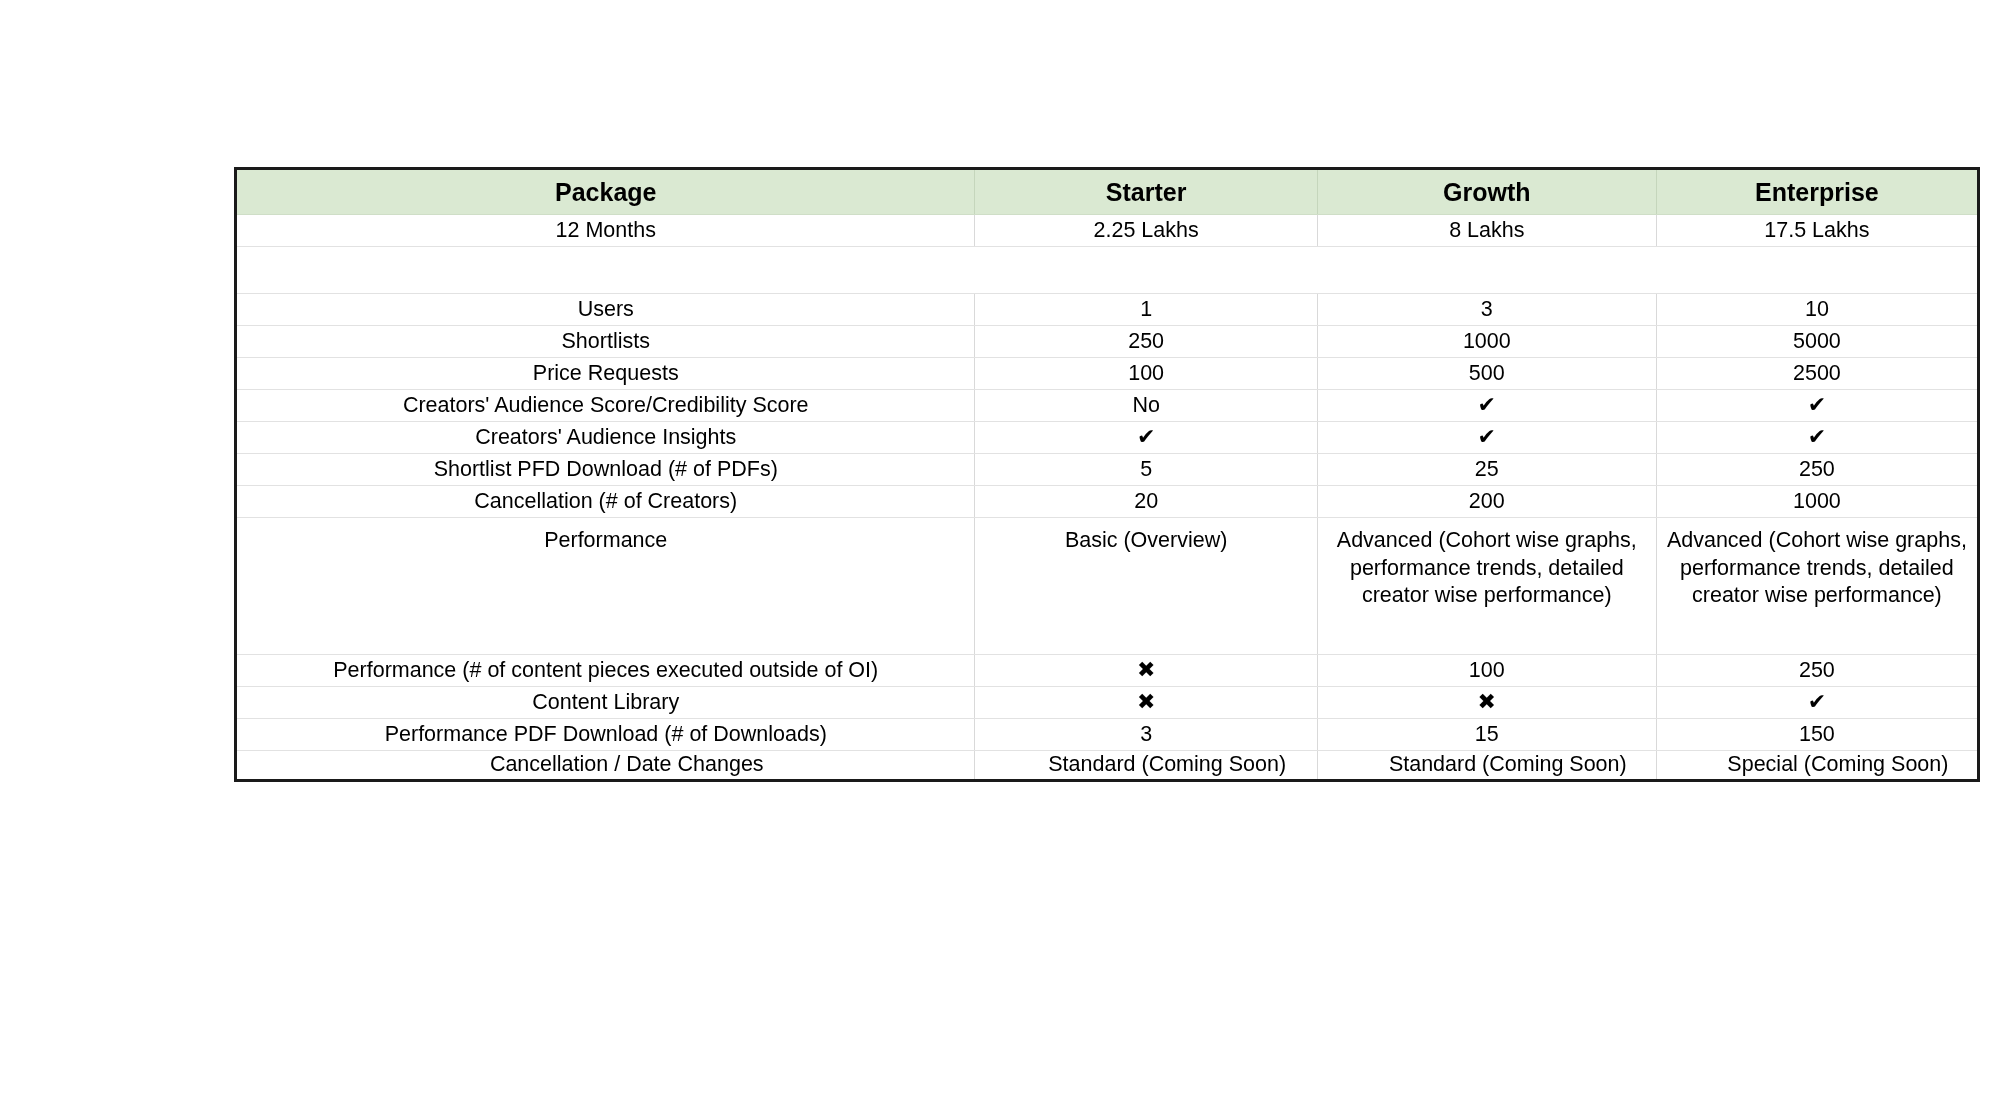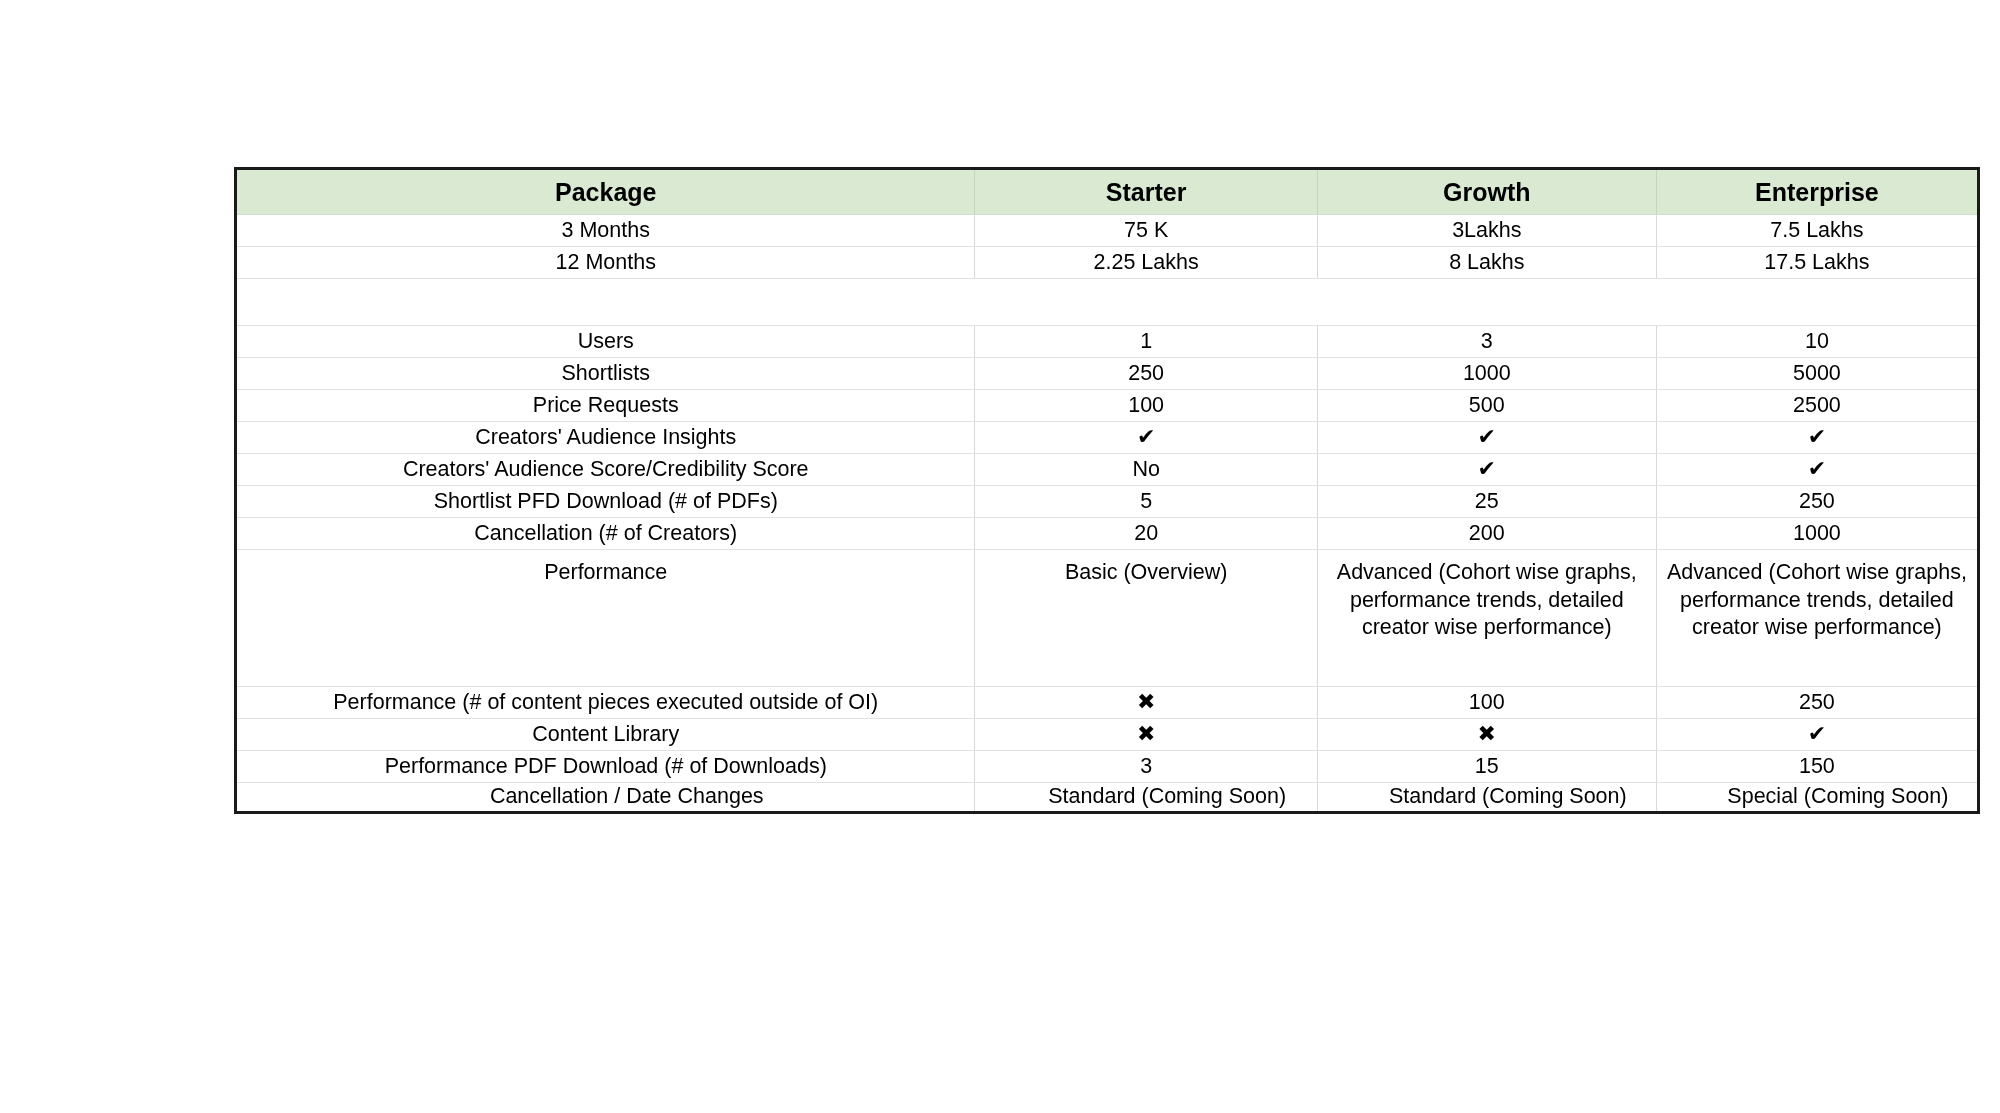--- a/index.html
+++ b/index.html
@@ -107,26 +107,20 @@
     <thead>
       <tr class="head">
         <th>Package</th>
         <th>Starter</th>
         <th>Growth</th>
         <th>Enterprise</th>
       </tr>
     </thead>
     <tbody id="table-body">
         <tr class="data">
-          <td>3 Months</td>
-          <td>75 K</td>
-          <td>3Lakhs</td>
-          <td>7.5 Lakhs</td>
-        </tr>
-        <tr class="data">
           <td>12 Months</td>
           <td>2.25 Lakhs</td>
           <td>8 Lakhs</td>
           <td>17.5 Lakhs</td>
         </tr>
         <tr class="spacer">
           <td colspan="4"></td>
         </tr>
         <tr class="data">
           <td>Users</td>
@@ -140,28 +134,28 @@
           <td>1000</td>
           <td>5000</td>
         </tr>
         <tr class="data">
           <td>Price Requests</td>
           <td>100</td>
           <td>500</td>
           <td>2500</td>
         </tr>
         <tr class="data">
-          <td>Creators' Audience Insights</td>
-          <td><span class="glyph">✔</span></td>
-          <td><span class="glyph">✔</span></td>
-          <td><span class="glyph">✔</span></td>
-        </tr>
-        <tr class="data">
           <td>Creators' Audience Score/Credibility Score</td>
           <td>No</td>
+          <td><span class="glyph">✔</span></td>
+          <td><span class="glyph">✔</span></td>
+        </tr>
+        <tr class="data">
+          <td>Creators' Audience Insights</td>
+          <td><span class="glyph">✔</span></td>
           <td><span class="glyph">✔</span></td>
           <td><span class="glyph">✔</span></td>
         </tr>
         <tr class="data">
           <td>Shortlist PFD Download (# of PDFs)</td>
           <td>5</td>
           <td>25</td>
           <td>250</td>
         </tr>
         <tr class="data">

